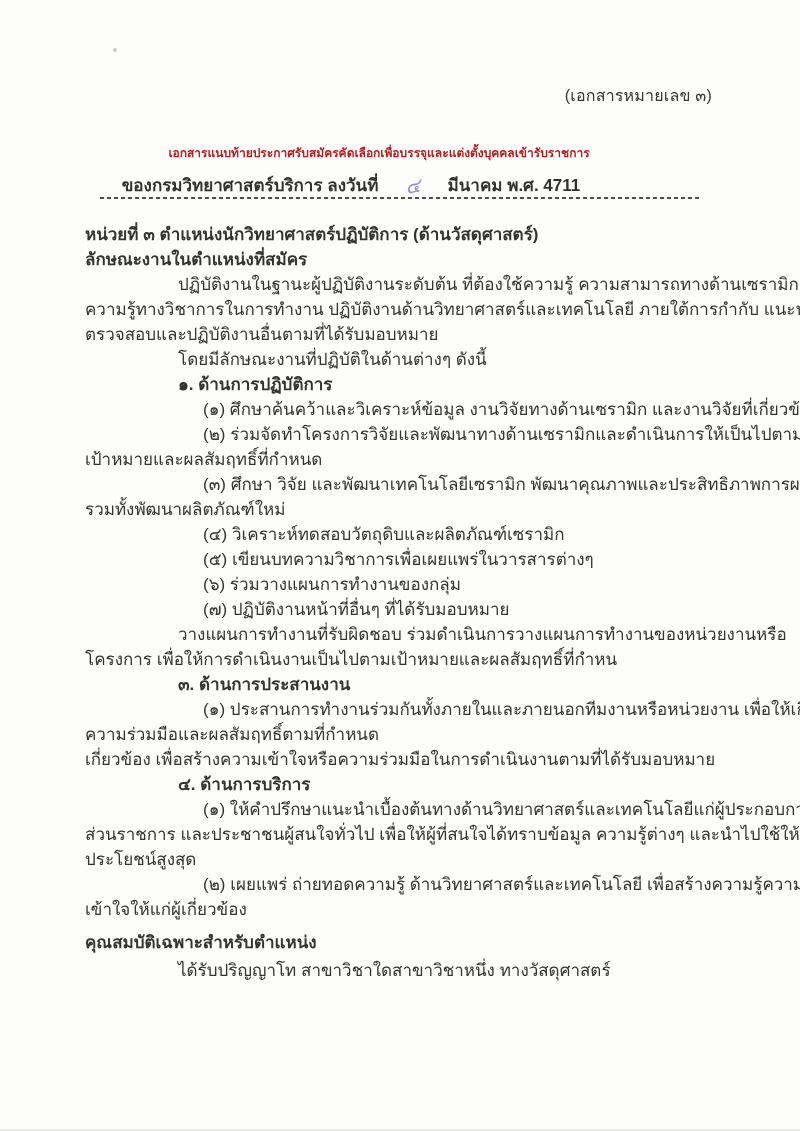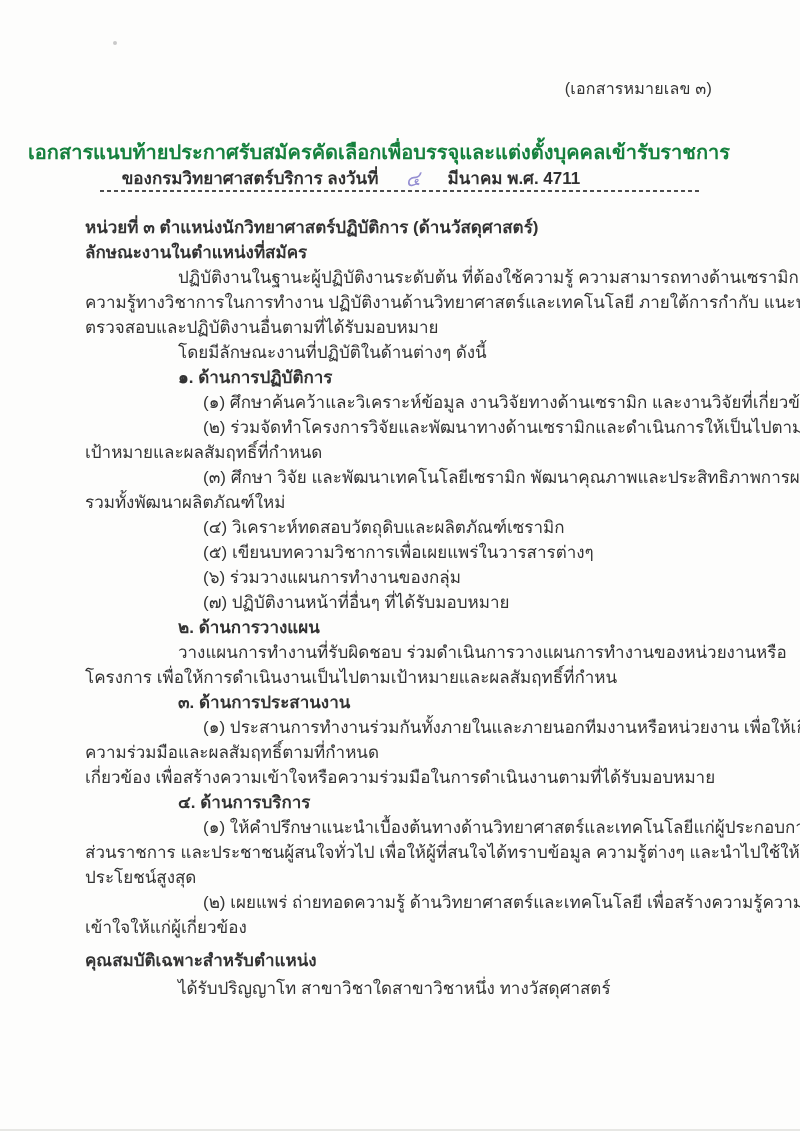--- a/index.html
+++ b/index.html
@@ -4,29 +4,29 @@
 <style>
   html,body{margin:0;padding:0;}
   body{
     width:800px;height:1131px;
     background:#fdfdfc;
     font-family:"Liberation Sans","DejaVu Sans",sans-serif;
     color:#2f2f2f;
     position:relative;
     overflow:hidden;
   }
-  .page{position:absolute;inset:0;}
+  .page{position:absolute;inset:0;margin-top:7px;}
   
   .corner-label{
     position:absolute;top:76px;right:88px;
     font-size:16px;letter-spacing:.2px;color:#333;
   }
   .title-line1{
     position:absolute;top:136px;left:0;width:758px;
-    text-align:center;font-weight:bold;font-size:20px;color:#15803d;
+    text-align:center;font-weight:bold;font-size:12px;color:#b91c1c;
     white-space:nowrap;
   }
   .title-line2{
     position:absolute;top:161px;left:0;width:758px;
     text-align:center;font-weight:bold;font-size:17px;color:#303030;
     white-space:nowrap;transform:translateX(-28px);
   }
   .hand-day{
     display:inline-block;margin:0 27px;
     color:#7c74c8;font-size:20px;font-weight:normal;font-style:italic;
@@ -87,21 +87,20 @@
       <div class="line sub-bold">๑. ด้านการปฏิบัติการ</div>
       <div class="line item">(๑) ศึกษาค้นคว้าและวิเคราะห์ข้อมูล งานวิจัยทางด้านเซรามิก และงานวิจัยที่เกี่ยวข้อง</div>
       <div class="line item">(๒) ร่วมจัดทำโครงการวิจัยและพัฒนาทางด้านเซรามิกและดำเนินการให้เป็นไปตาม</div>
       <div class="line margin">เป้าหมายและผลสัมฤทธิ์ที่กำหนด</div>
       <div class="line item">(๓) ศึกษา วิจัย และพัฒนาเทคโนโลยีเซรามิก พัฒนาคุณภาพและประสิทธิภาพการผลิต</div>
       <div class="line margin">รวมทั้งพัฒนาผลิตภัณฑ์ใหม่</div>
       <div class="line item">(๔) วิเคราะห์ทดสอบวัตถุดิบและผลิตภัณฑ์เซรามิก</div>
       <div class="line item">(๕) เขียนบทความวิชาการเพื่อเผยแพร่ในวารสารต่างๆ</div>
       <div class="line item">(๖) ร่วมวางแผนการทำงานของกลุ่ม</div>
       <div class="line item">(๗) ปฏิบัติงานหน้าที่อื่นๆ ที่ได้รับมอบหมาย</div>
-      <div class="line sub-bold">๒. ด้านการวางแผน</div>
       <div class="line para">วางแผนการทำงานที่รับผิดชอบ ร่วมดำเนินการวางแผนการทำงานของหน่วยงานหรือ</div>
       <div class="line margin">โครงการ เพื่อให้การดำเนินงานเป็นไปตามเป้าหมายและผลสัมฤทธิ์ที่กำหน</div>
       <div class="line sub-bold">๓. ด้านการประสานงาน</div>
       <div class="line item">(๑) ประสานการทำงานร่วมกันทั้งภายในและภายนอกทีมงานหรือหน่วยงาน เพื่อให้เกิด</div>
       <div class="line margin">ความร่วมมือและผลสัมฤทธิ์ตามที่กำหนด</div>
       <div class="line margin">เกี่ยวข้อง เพื่อสร้างความเข้าใจหรือความร่วมมือในการดำเนินงานตามที่ได้รับมอบหมาย</div>
       <div class="line sub-bold">๔. ด้านการบริการ</div>
       <div class="line item">(๑) ให้คำปรึกษาแนะนำเบื้องต้นทางด้านวิทยาศาสตร์และเทคโนโลยีแก่ผู้ประกอบการ</div>
       <div class="line margin">ส่วนราชการ และประชาชนผู้สนใจทั่วไป เพื่อให้ผู้ที่สนใจได้ทราบข้อมูล ความรู้ต่างๆ และนำไปใช้ให้เกิด</div>
       <div class="line margin">ประโยชน์สูงสุด</div>

